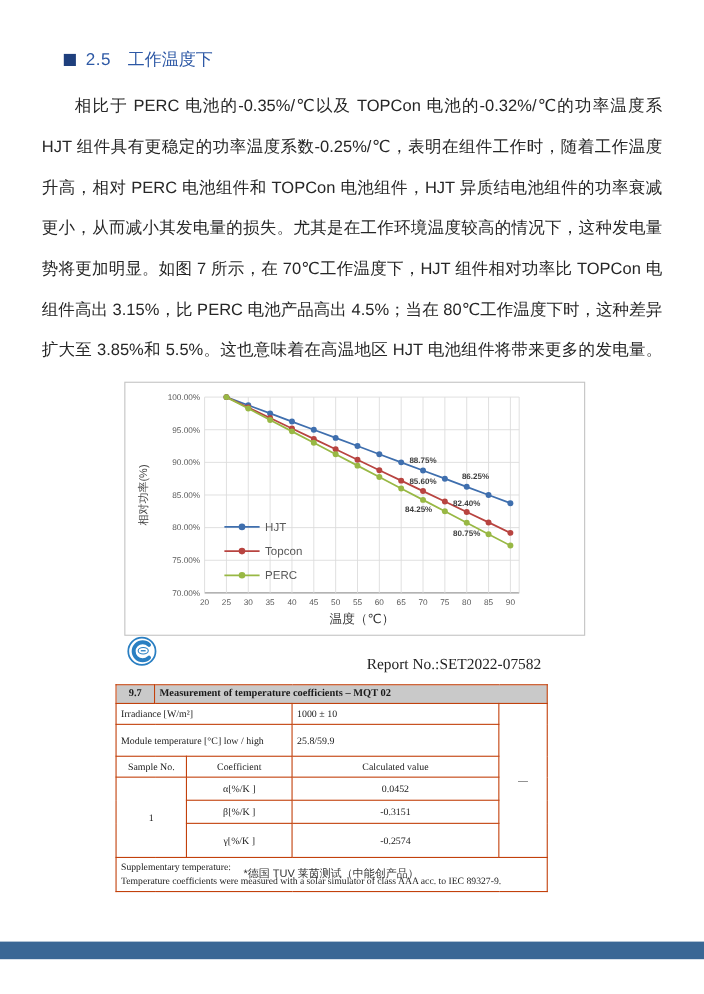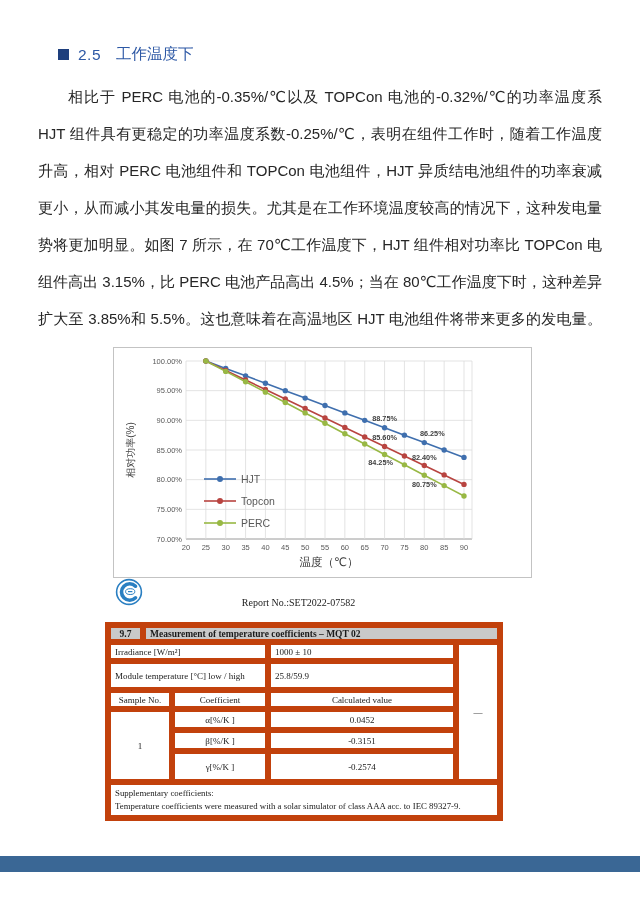--- a/index.html
+++ b/index.html
@@ -20,27 +20,27 @@
   .para .line.indent{text-indent:2em;}
 
   
   .chart-box{position:absolute;left:113px;top:347px;width:417px;height:229px;
              border:1px solid #c3c3c3;background:#fff;}
   .chart-box svg{display:block;}
   svg text{font-family:"Liberation Sans","DejaVu Sans",sans-serif;}
 
   
   .cert-logo{position:absolute;left:115px;top:578px;width:28px;height:28px;}
-  .report-no{position:absolute;left:105px;top:597px;width:387px;text-align:center;
-             font-family:"Liberation Serif","DejaVu Serif",serif;font-size:10px;color:#222;}
+  .report-no{position:absolute;left:105px;top:597px;width:387px;text-align:right;
+             font-family:"Liberation Serif","DejaVu Serif",serif;font-size:14px;color:#222;}
 
   
   .report-table{position:absolute;left:105px;top:622px;border-collapse:collapse;table-layout:fixed;
                 width:392px;font-family:"Liberation Serif","DejaVu Serif",serif;font-size:9px;color:#1a1a1a;}
-  .report-table td{border:6px solid #c2410c;padding:0 4px;vertical-align:middle;overflow:hidden;
+  .report-table td{border:1px solid #c2410c;padding:0 4px;vertical-align:middle;overflow:hidden;
                    white-space:nowrap;}
   .report-table tr.hdr td{background:#c9c9c9;font-weight:bold;font-size:9.5px;}
   .report-table td.c{text-align:center;padding:0 1px;}
   .report-table td.suppl{vertical-align:top;padding:2px 4px;font-size:8.8px;line-height:13px;}
 
   
   .caption-src{position:absolute;left:0;top:787px;width:602px;text-align:center;
                font-size:10px;color:#333;}
   .caption-fig{position:absolute;left:0;top:806px;width:602px;text-align:center;
                font-size:12.5px;color:#1f1f1f;}
@@ -225,22 +225,23 @@
     <tr style="height:21px">
       <td class="c">β[%/K ]</td>
       <td class="c">-0.3151</td>
     </tr>
     <tr style="height:31px">
       <td class="c">γ[%/K ]</td>
       <td class="c">-0.2574</td>
     </tr>
     <tr style="height:29px">
       <td colspan="5" class="suppl">
-        <div>Supplementary coefficients:</div>
+        <div>Supplementary temperature:</div>
         <div>Temperature coefficients were measured with a solar simulator of class AAA acc. to IEC 89327-9.</div>
       </td>
     </tr>
   </tbody>
     </table>
 
+  <div class="caption-src">*德国 TUV 莱茵测试（中能创产品）</div>
 
   <div class="footer-bar" style="background: rgb(58, 103, 149);"></div>
 </div>
 
 </body></html>

